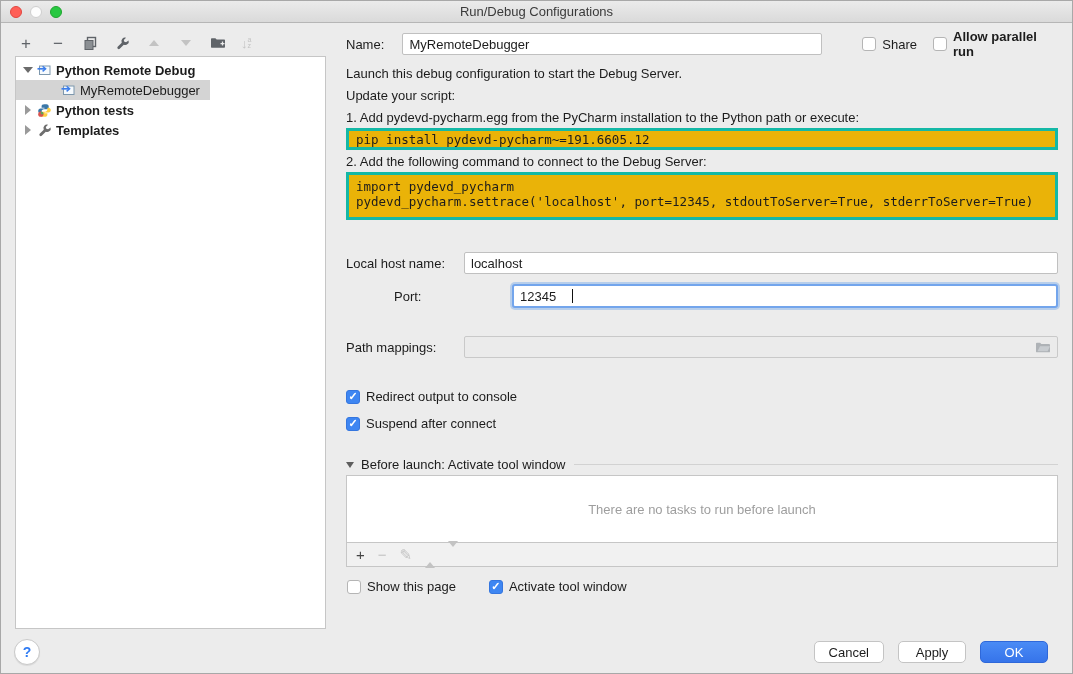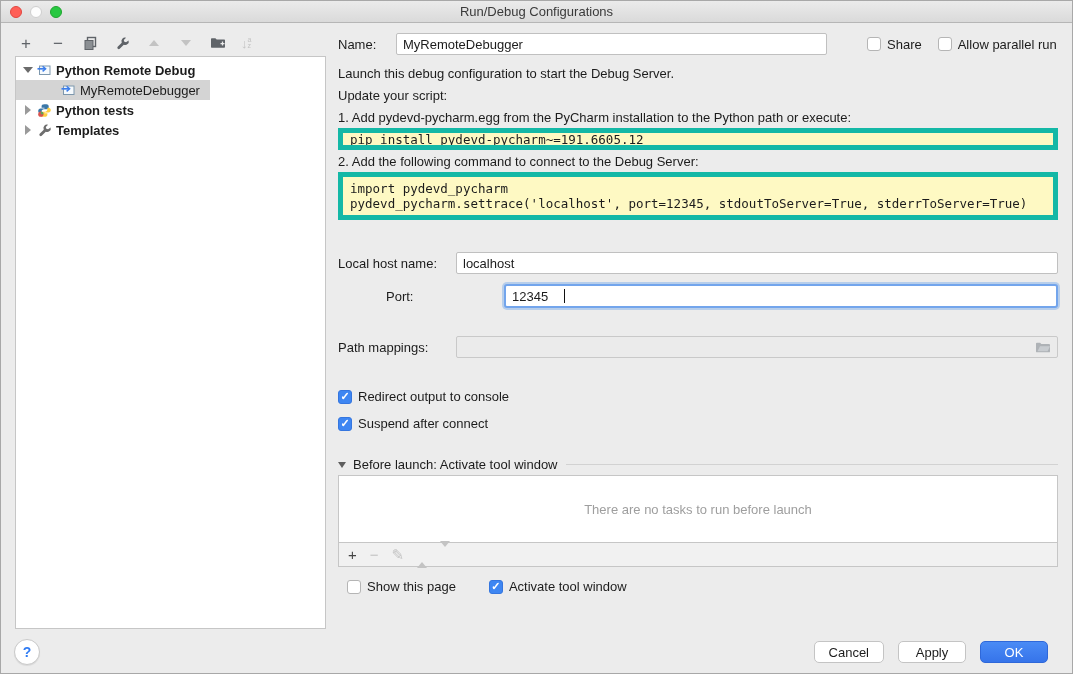--- a/index.html
+++ b/index.html
@@ -48,24 +48,24 @@
   .tree-row > * { position:relative; }
   .tw { width:12px; display:inline-flex; justify-content:center; }
   .tw .exp  { width:0;height:0;border-left:5px solid transparent;border-right:5px solid transparent;border-top:6px solid #6b6b6b; }
   .tw .col  { width:0;height:0;border-top:5px solid transparent;border-bottom:5px solid transparent;border-left:6px solid #9a9a9a; }
   .t-ic { width:15px; height:15px; margin:0 4px 0 3px; flex:none; }
   .t-label.b { font-weight:bold; }
   .ind1 { padding-left:6px; } .ind2 { padding-left:42px; }
 
   
   #right { position:absolute; left:337px; top:0; width:722px; height:674px; }
-  .r { position:absolute; left:0; right:2px; display:flex; align-items:center; }
+  .r { position:absolute; left:8px; right:2px; display:flex; align-items:center; }
   .txt { color:#1c1c1c; }
   .mono { font-family:"DejaVu Sans Mono", monospace; font-size:12.5px; white-space:nowrap; overflow:hidden; }
-  .codeblock { background:#fef9c3; border:5px solid #14b8a6; padding:2px 7px; }
+  .codeblock { background:#eab308; border:3px solid #14b8a6; padding:2px 7px; }
 
   .input {
     height:22px; background:#fff; border:1px solid #c0c0c0; border-radius:2px;
     padding:0 6px; font-size:13px; font-family:"Liberation Sans",sans-serif;
     display:flex; align-items:center; color:#1c1c1c;
   }
   input.input { display:inline-block; line-height:20px; }
   .focused {
     border:2px solid #73a5ec; border-radius:3px; height:24px;
     box-shadow:0 0 0 2px rgba(120,170,235,.45);
@@ -208,21 +208,21 @@
 
   <div id="right">
 
     <div class="r" style="top:32px; height:22px;">
       <span class="txt" style="width:58px;">Name:</span>
       <input class="input" style="width: 431px;" value="MyRemoteDebugger">
       <span class="cbgrp" style="margin-left:40px;">
         <span class="cb"></span>
         <span class="cblab">Share</span>
       </span>
-      <span class="cbgrp" style="margin-left:16px;">
+      <span class="cbgrp" style="margin-left:16px;font-weight:bold;">
         <span class="cb"></span>
         <span class="cblab">Allow parallel run</span>
       </span>
     </div>
 
     <div class="r" style="top:65px;">
         <span class="txt">Launch this debug configuration to start the Debug Server.</span>
       </div>
     <div class="r" style="top:87px;">
         <span class="txt">Update your script:</span>

